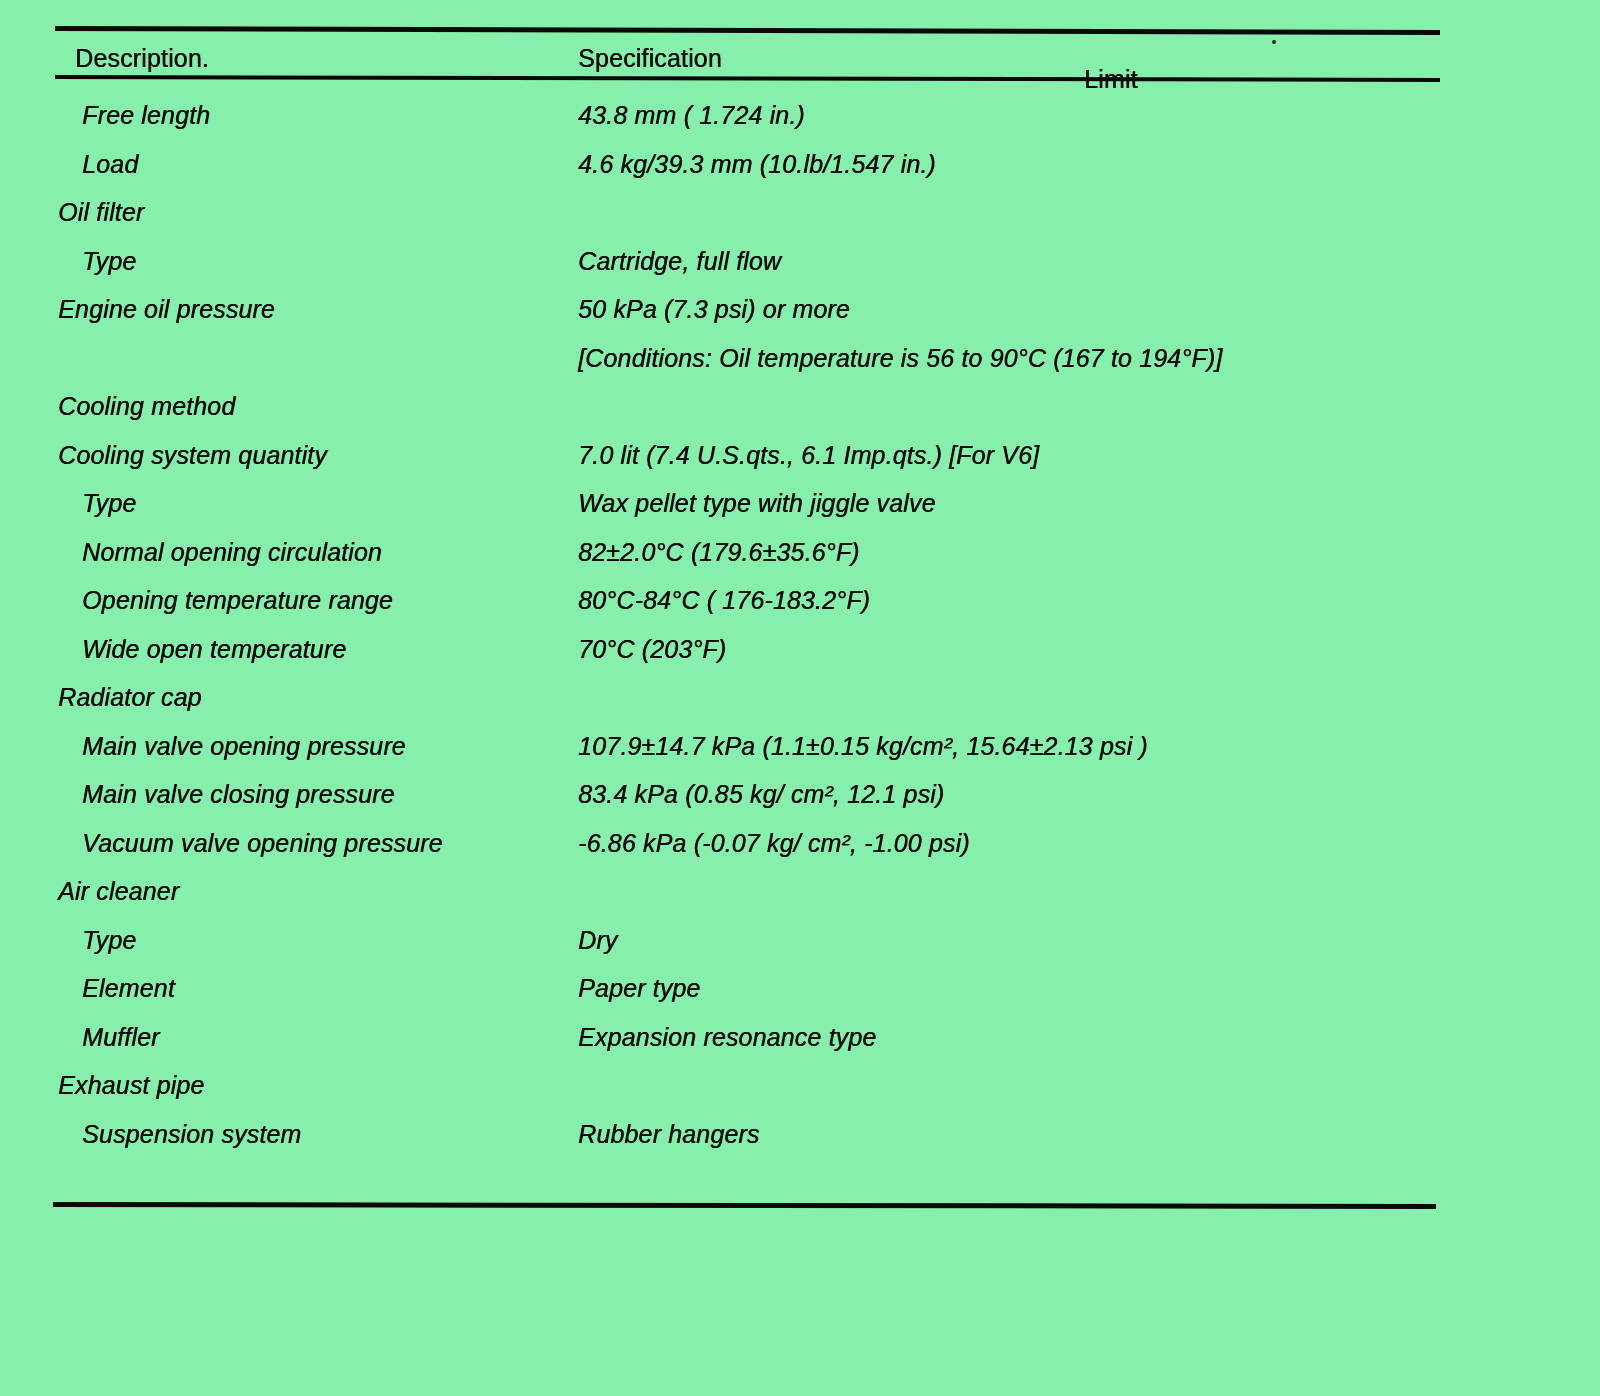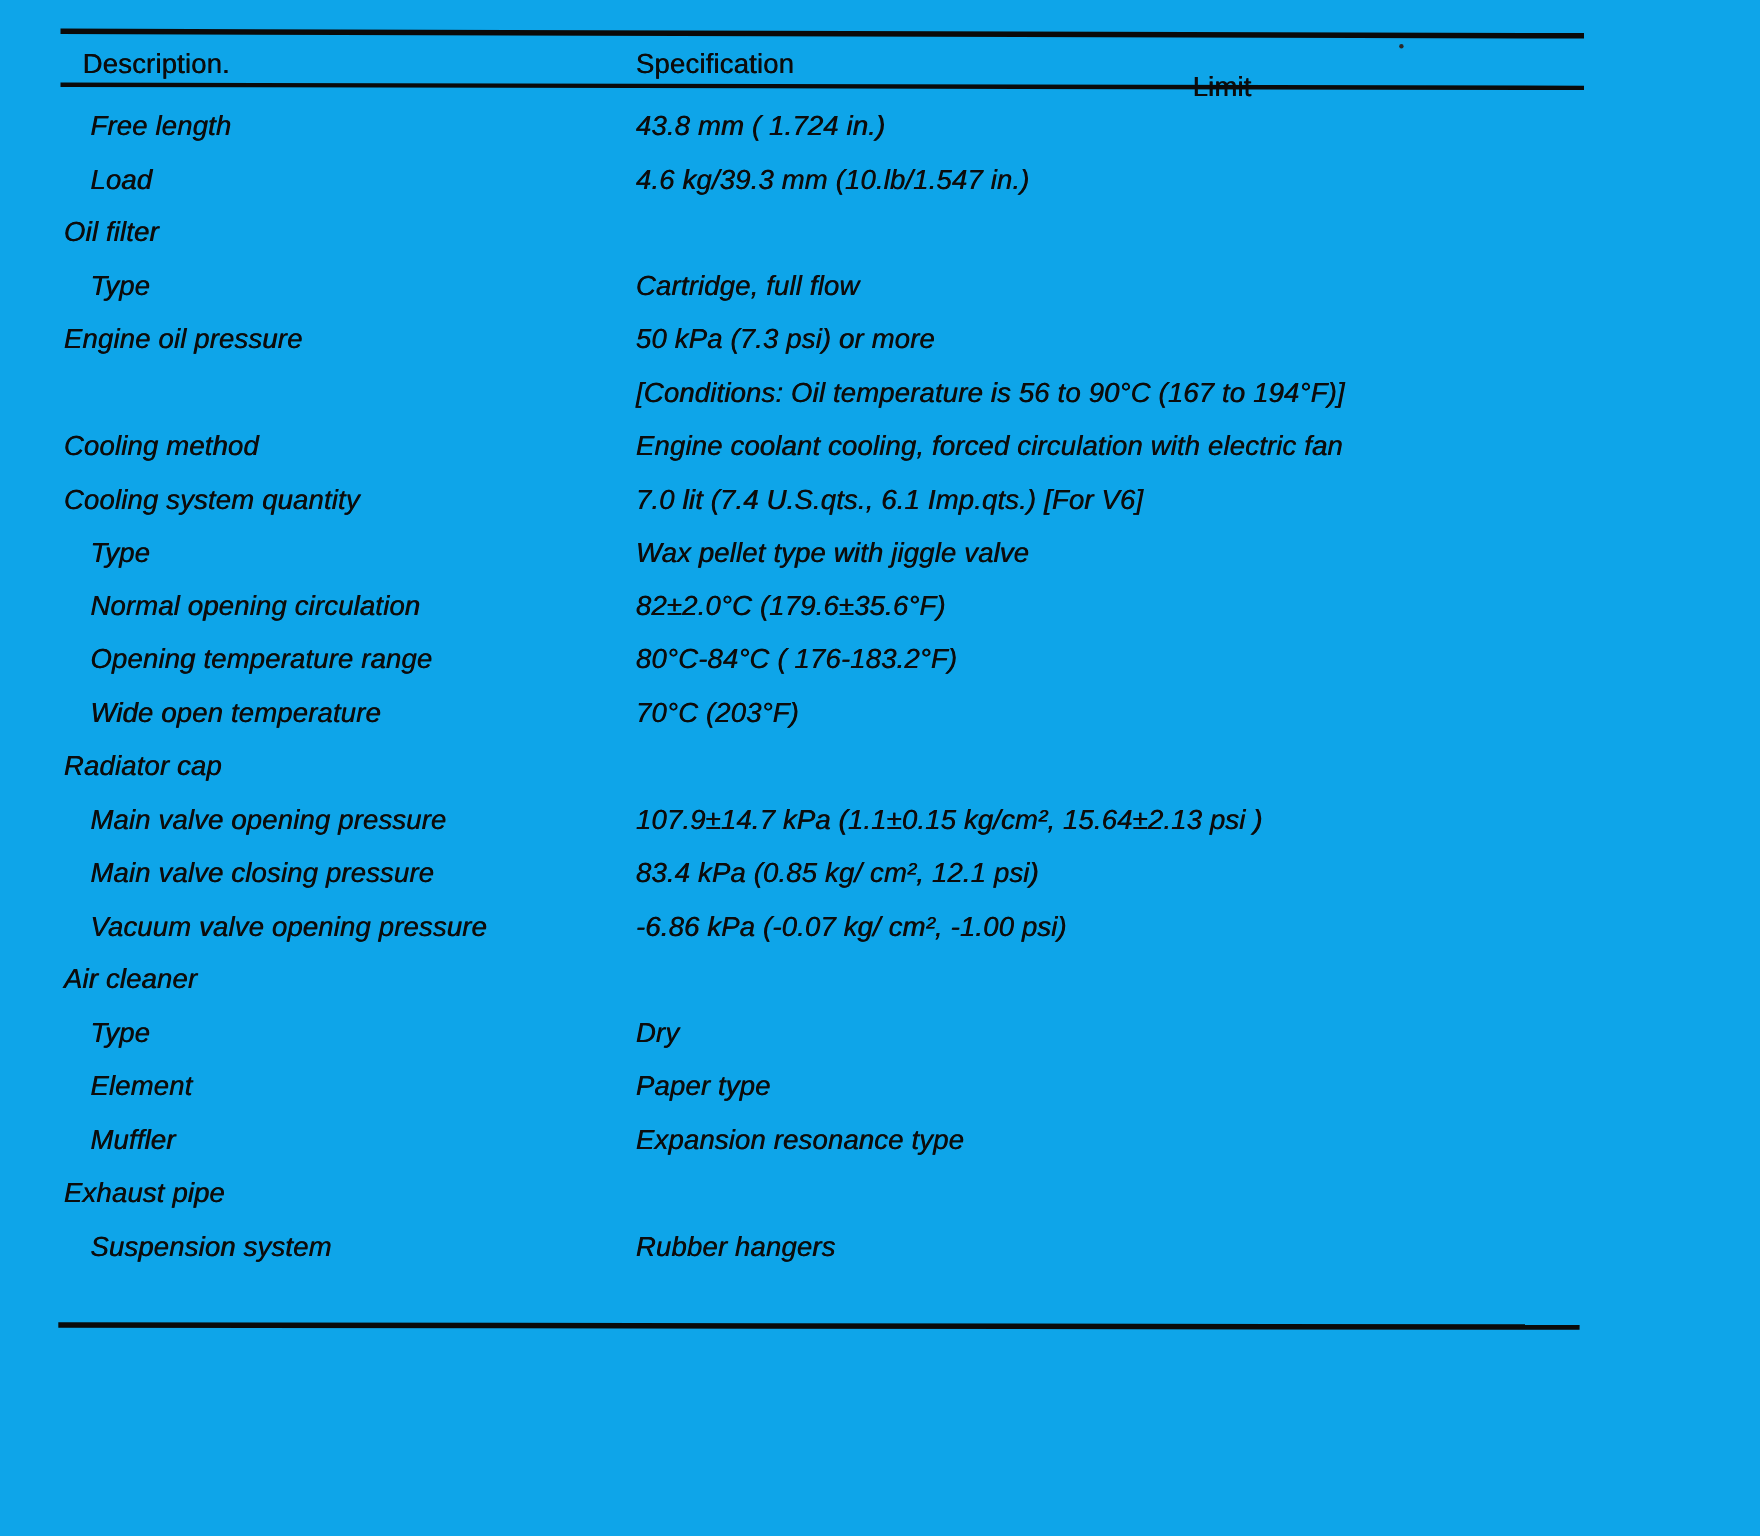--- a/index.html
+++ b/index.html
@@ -2,21 +2,21 @@
 <html><head>
 <meta charset="utf-8">
 <style>
   * { margin:0; padding:0; box-sizing:border-box; }
   html, body { background:#ffffff; }
   body {
     width:1600px; height:1396px; position:relative; overflow:hidden;
     font-family:"Liberation Sans", sans-serif;
     color:#0c0c0c;
   }
-  .page { position:absolute; inset:0; background:#0ea5e9; }
+  .page { position:absolute; inset:0; background:#86efac; }
 
   .rule { position:absolute; background:#0a0a0a; transform-origin:left center; }
   .rule-top    { left:55px; top:26px;  width:1385px; height:5px; transform:rotate(0.17deg); }
   .rule-header { left:55px; top:75px;  width:1385px; height:4px; transform:rotate(0.12deg); }
   .rule-bottom { left:53px; top:1202px; width:1383px; height:5px; transform:rotate(0.08deg); }
 
   .txt {
     font-size:25px;
     letter-spacing:0.15px;
     text-shadow:0.5px 0 0 currentColor;
@@ -85,21 +85,20 @@
   </div>
 
   <div class="row">
     <span class="cell desc txt indent-0"></span>
     <span class="cell spec txt">[Conditions: Oil temperature is 56 to 90°C (167 to 194°F)]</span>
     <span class="cell limit txt"></span>
   </div>
 
   <div class="row">
     <span class="cell desc txt indent-0">Cooling method</span>
-    <span class="cell spec txt">Engine coolant cooling, forced circulation with electric fan</span>
     <span class="cell limit txt"></span>
   </div>
 
   <div class="row">
     <span class="cell desc txt indent-0">Cooling system quantity</span>
     <span class="cell spec txt">7.0 lit (7.4 U.S.qts., 6.1 Imp.qts.) [For V6]</span>
     <span class="cell limit txt"></span>
   </div>
 
 

